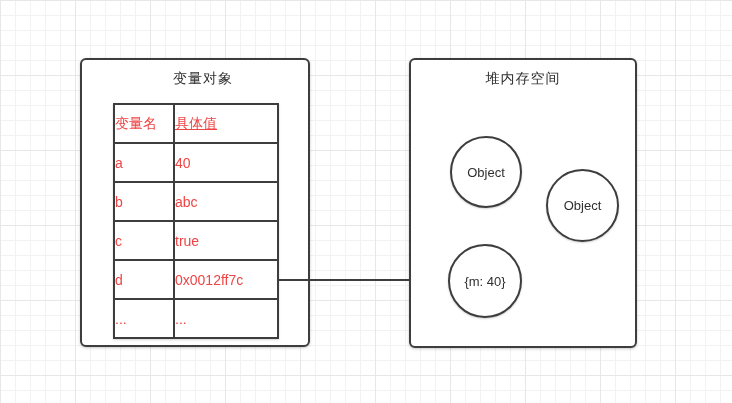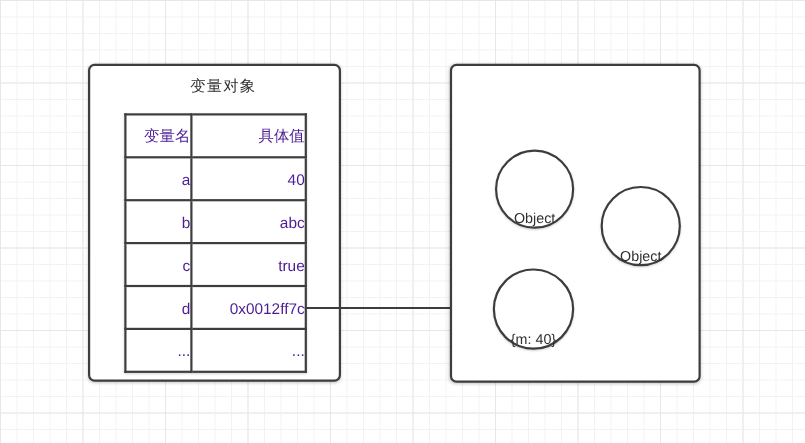--- a/index.html
+++ b/index.html
@@ -43,37 +43,37 @@
     left: 31px;
     top: 43px;
     border-collapse: collapse;
     table-layout: fixed;
     background: #ffffff;
     box-shadow: 0 1px 2px rgba(0,0,0,0.18);
   }
   .var-table td, .var-table th {
     border: 2px solid #3d3d3d;
     height: 37px;
-    text-align: right;
+    text-align: left;
     vertical-align: middle;
     font-size: 14px;
     font-weight: normal;
     padding: 0;
-    color: #4c1d95;
+    color: #ef4444;
   }
   .col-name  { width: 58px;  }
-  .col-value { width: 102px; }
+  .col-value { width: 102px; text-decoration: underline; }
   .circle {
     position: absolute;
     background: #ffffff;
     border: 2px solid #3d3d3d;
     border-radius: 50%;
     box-sizing: border-box;
     display: flex;
-    align-items: flex-end;
+    align-items: center;
     justify-content: center;
     font-size: 13px;
     box-shadow: 0 1px 2px rgba(0,0,0,0.18);
     color: #2f2f2f;
   }
   .circle-1 { left: 39px;  top: 76px;  width: 72px; height: 72px; }
   .circle-2 { left: 135px; top: 109px; width: 73px; height: 73px; }
   .circle-3 { left: 37px;  top: 184px; width: 74px; height: 74px; }
   .arrow-svg {
     position: absolute;
@@ -120,20 +120,21 @@
     </tbody>
       </table>
   </div>
 
   <svg class="arrow-svg" viewBox="0 0 176 22" xmlns="http://www.w3.org/2000/svg">
     <line x1="0" y1="11" x2="158" y2="11" stroke-width="2" stroke="#3d3d3d"></line>
     <polygon points="157,4 170,11 157,18" fill="#3d3d3d"></polygon>
   </svg>
 
   <div class="panel right-panel">
+    <div class="panel-title">堆内存空间</div>
     <div class="circle circle-1">
       <span>Object</span>
     </div>
     <div class="circle circle-2">
       <span>Object</span>
     </div>
     <div class="circle circle-3">
       <span>{m: 40}</span>
     </div>
   </div>

